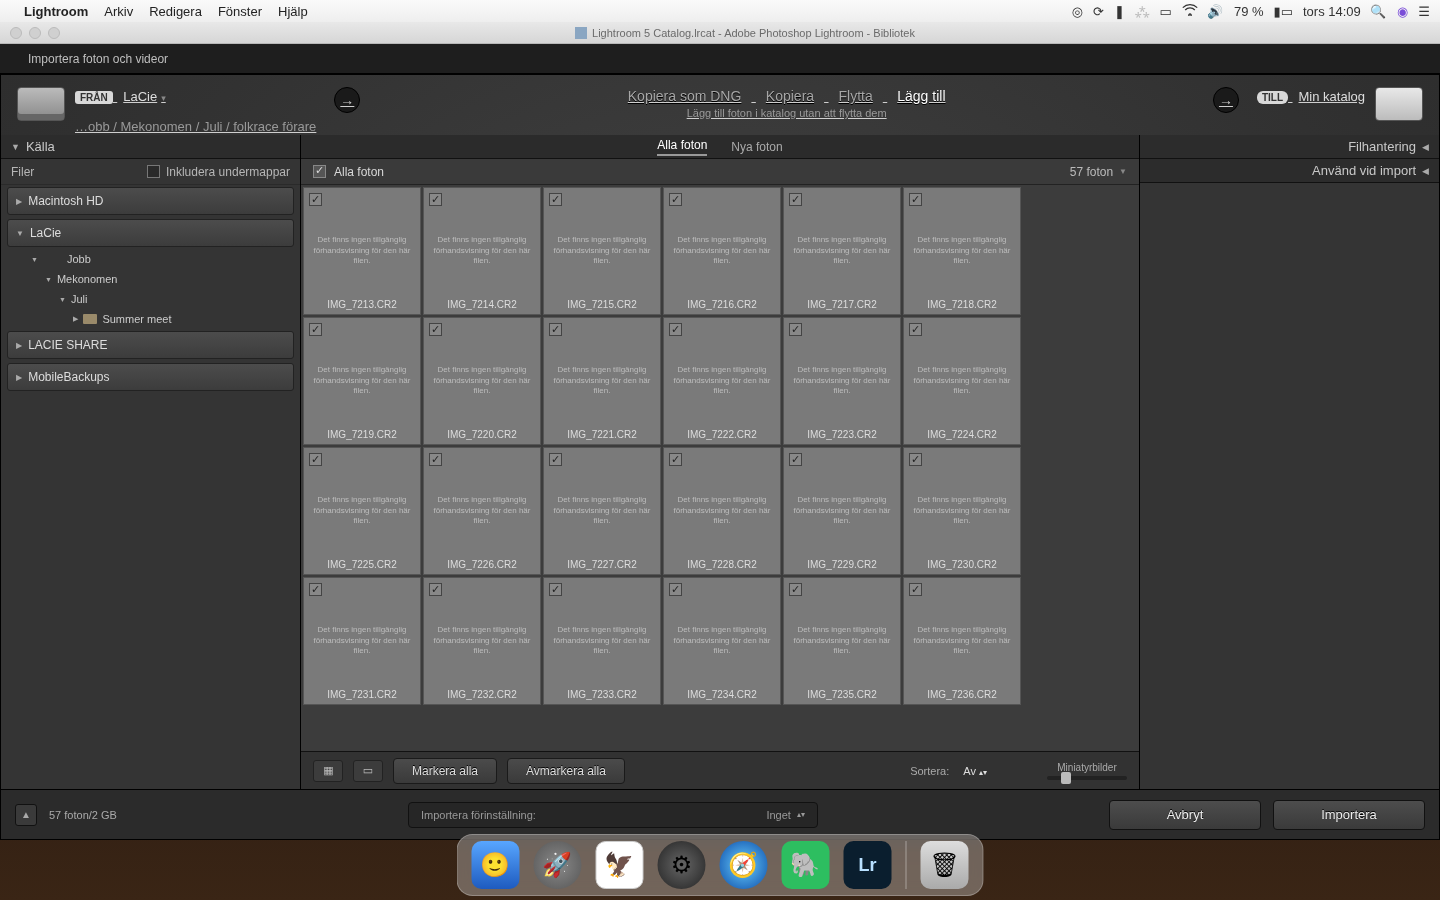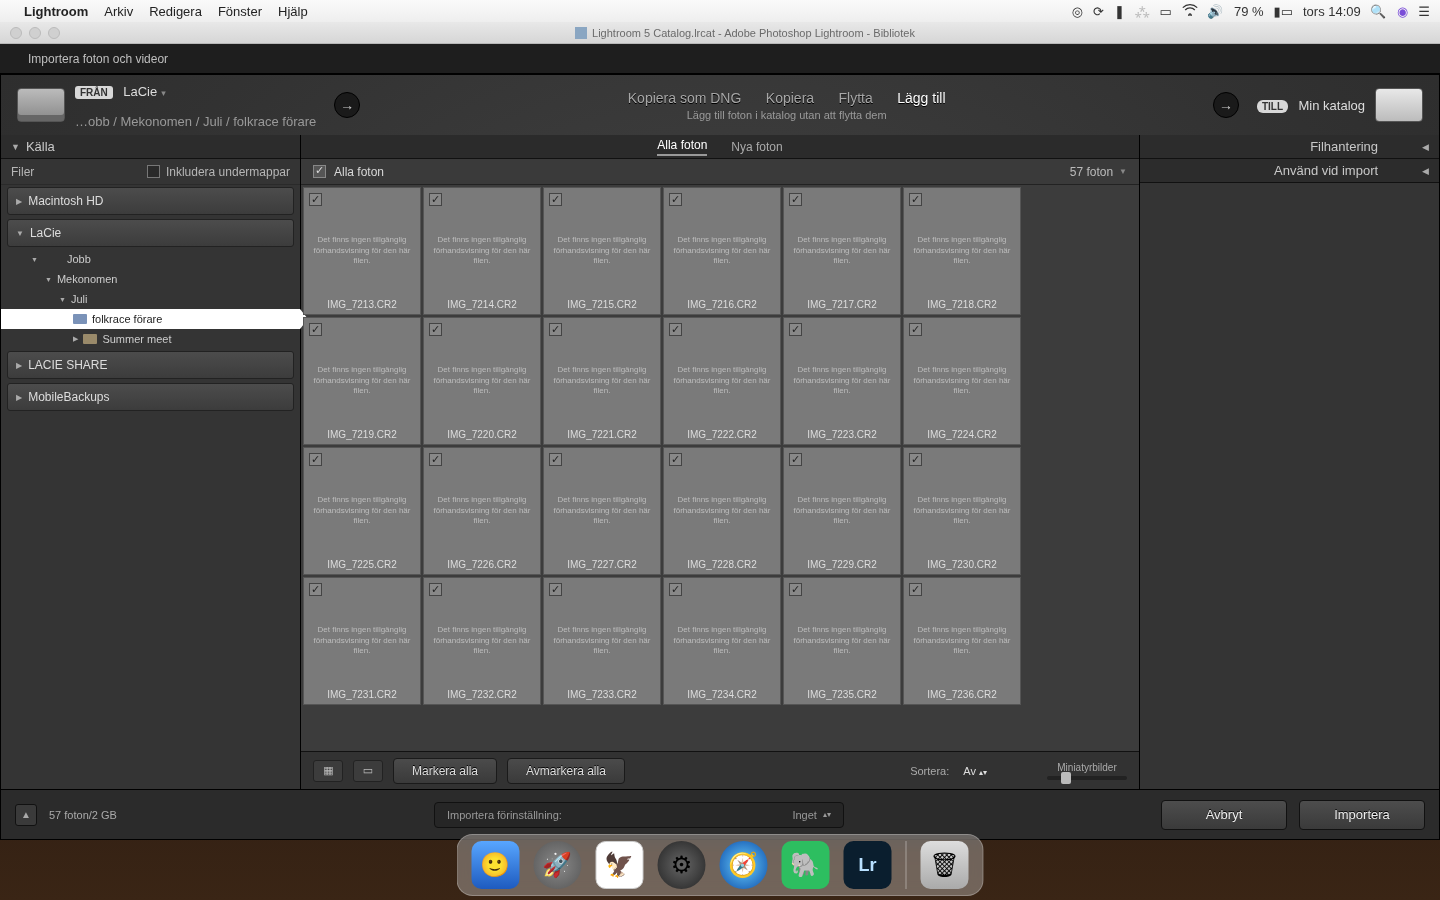--- a/index.html
+++ b/index.html
@@ -22,21 +22,21 @@
 .titlebar .ticon { display:inline-block; width:12px; height:12px; background:#8aa6c2; margin-right:5px; vertical-align:-2px; }
 
 
 .importer { position:relative; margin:0 0 0 0; }
 .tabstrip { height:30px; background:#1e1e1e; display:flex; align-items:center; padding:0 18px; color:#bfbfbf; font-size:12px; border-bottom:1px solid #000; }
 .tabstrip .tab { padding:0 10px; }
 
 .panel { background:radial-gradient(ellipse at 50% 35%,#424242 0%,#323232 60%,#2a2a2a 100%); border:1px solid #000; display:flex; flex-direction:column; height:calc(900px - 22px - 22px - 30px - 60px); }
 
 
-.srcbar { height:60px; display:flex; align-items:center; padding:0 16px; color:#cfcfcf; }
+.srcbar { height:60px; display:flex; padding:12px 16px; color:#cfcfcf;text-decoration:underline; }
 .hd { width:48px; height:34px; background:linear-gradient(#bbb,#888); border-radius:4px; border:1px solid #555; box-shadow:inset 0 -6px 0 #666; margin-right:10px; }
 .fromlabel { display:inline-block; font-size:10px; background:#d8d8d8; color:#333; padding:1px 5px; border-radius:3px; font-weight:600; }
 .srcname { font-size:13px; color:#ddd; margin-left:6px; }
 .srcname .caret { font-size:9px; margin-left:4px; color:#888; }
 .srcpath { font-size:13px; color:#999; margin-top:14px; }
 .arrowbtn { width:26px; height:26px; border-radius:50%; background:#1a1a1a; border:1px solid #000; color:#ccc; display:flex; align-items:center; justify-content:center; font-size:14px; margin:0 18px; }
 .modes { flex:1; text-align:center; }
 .modes .row1 span { font-size:14px; color:#a7a7a7; margin:8px 10px; text-shadow:0 1px 0 #000; }
 .modes .row1 .active { color:#fff; font-weight:500; }
 .modes .row2 { font-size:11px; color:#9a9a9a; margin-top:2px; }
@@ -45,21 +45,21 @@
 .hd2 { width:48px; height:34px; background:linear-gradient(#e8e8e8,#bcbcbc); border-radius:4px; border:1px solid #555; margin-left:10px; }
 
 
 .body3 { flex:1; display:flex; min-height:0; }
 .left { width:300px; background:#343434; border-right:1px solid #000; display:flex; flex-direction:column; }
 .right { width:300px; background:#343434; border-left:1px solid #000; }
 .center { flex:1; display:flex; flex-direction:column; min-width:0; }
 
 .phead { height:24px; background:#2c2c2c; color:#c8c8c8; font-size:13px; display:flex; align-items:center; padding:0 10px; border-bottom:1px solid #111; }
 .phead .tri { font-size:9px; margin-right:6px; color:#aaa; }
-.phead.rightside { justify-content:flex-end;gap:38px; }
+.phead.rightside { justify-content:flex-end; }
 .phead.rightside .tri { margin:0 0 0 6px; }
 
 .filerow { height:26px; display:flex; align-items:center; padding:0 10px; font-size:12px; color:#b6b6b6; border-bottom:1px solid #2a2a2a; }
 .filerow .spc { flex:1; }
 .checkbox { width:13px; height:13px; border:1px solid #777; background:#2a2a2a; margin-right:6px; }
 
 .drive { height:28px; background:linear-gradient(#4c4c4c,#3c3c3c); border:1px solid #222; border-radius:3px; margin:2px 6px; display:flex; align-items:center; padding:0 8px; font-size:12px; color:#ddd; }
 .drive .tri { font-size:8px; margin-right:6px; color:#aaa; }
 .folder { height:20px; display:flex; align-items:center; font-size:11px; color:#ccc; padding-left:18px; }
 .folder .tri { font-size:7px; margin-right:5px; color:#aaa; }
@@ -103,21 +103,21 @@
 .slider { width:80px; height:4px; background:#222; border-radius:2px; position:relative; margin-top:3px; }
 .slider .knob { position:absolute; top:-4px; left:14px; width:10px; height:12px; background:#bbb; border-radius:2px; }
 
 
 .bottom { height:50px; background:#2b2b2b; border-top:1px solid #000; display:flex; align-items:center; padding:0 14px; gap:12px; }
 .expand { width:22px; height:22px; background:#3a3a3a; border:1px solid #111; border-radius:3px; display:flex; align-items:center; justify-content:center; color:#aaa; font-size:10px; }
 .status { font-size:11px; color:#aaa; }
 .preset { flex:1; display:flex; justify-content:center; }
 .presetbox { width:410px; height:26px; background:#262626; border:1px solid #111; border-radius:4px; display:flex; align-items:center; padding:0 12px; font-size:11px; color:#999; }
 .presetbox .spc { flex:1; }
-.bigbtn { width:126px; height:30px; background:linear-gradient(#4d4d4d,#3a3a3a); border:1px solid #111; border-radius:4px; color:#eee; font-size:13px; display:flex; align-items:center; justify-content:center; text-shadow:0 -1px 0 #000; }
+.bigbtn { width:152px; height:30px; background:linear-gradient(#4d4d4d,#3a3a3a); border:1px solid #111; border-radius:4px; color:#eee; font-size:13px; display:flex; align-items:center; justify-content:center; text-shadow:0 -1px 0 #000; }
 
 
 .dock { position:fixed; bottom:4px; left:50%; transform:translateX(-50%); height:62px; background:rgba(220,220,220,0.35); border-radius:16px; backdrop-filter:blur(8px); display:flex; align-items:center; padding:0 14px; gap:14px; border:1px solid rgba(255,255,255,.25); }
 .dockicon { width:48px; height:48px; border-radius:10px; display:flex; align-items:center; justify-content:center; font-size:24px; }
 .di-finder { background:linear-gradient(#58a6ff,#1e5bbf); }
 .di-lp { background:radial-gradient(#8a8a8a,#555); border-radius:50%; }
 .di-mail { background:#fff; border:1px solid #ccc; }
 .di-set { background:radial-gradient(#666,#222); border-radius:50%; }
 .di-safari { background:radial-gradient(#6bd0ff,#0a4aa8); border-radius:50%; }
 .di-ever { background:#2dbe60; }
@@ -226,24 +226,20 @@
             <span>Jobb</span>
           </div>
       <div class="folder i2">
             <span class="tri">▼</span>
             <span>Mekonomen</span>
           </div>
       <div class="folder i3">
             <span class="tri">▼</span>
             <span>Juli</span>
           </div>
-      <div class="folder i3 sel" style="padding-left:72px">
-            <span class="fico"></span>
-            <span>folkrace förare</span>
-          </div>
       <div class="folder i3" style="padding-left:72px">
             <span class="tri">▶</span>
             <span class="fico"></span>
             <span>Summer meet</span>
           </div>
       <div class="drive">
             <span class="tri">▶</span>
             <span>LACIE SHARE</span>
           </div>
       <div class="drive">

